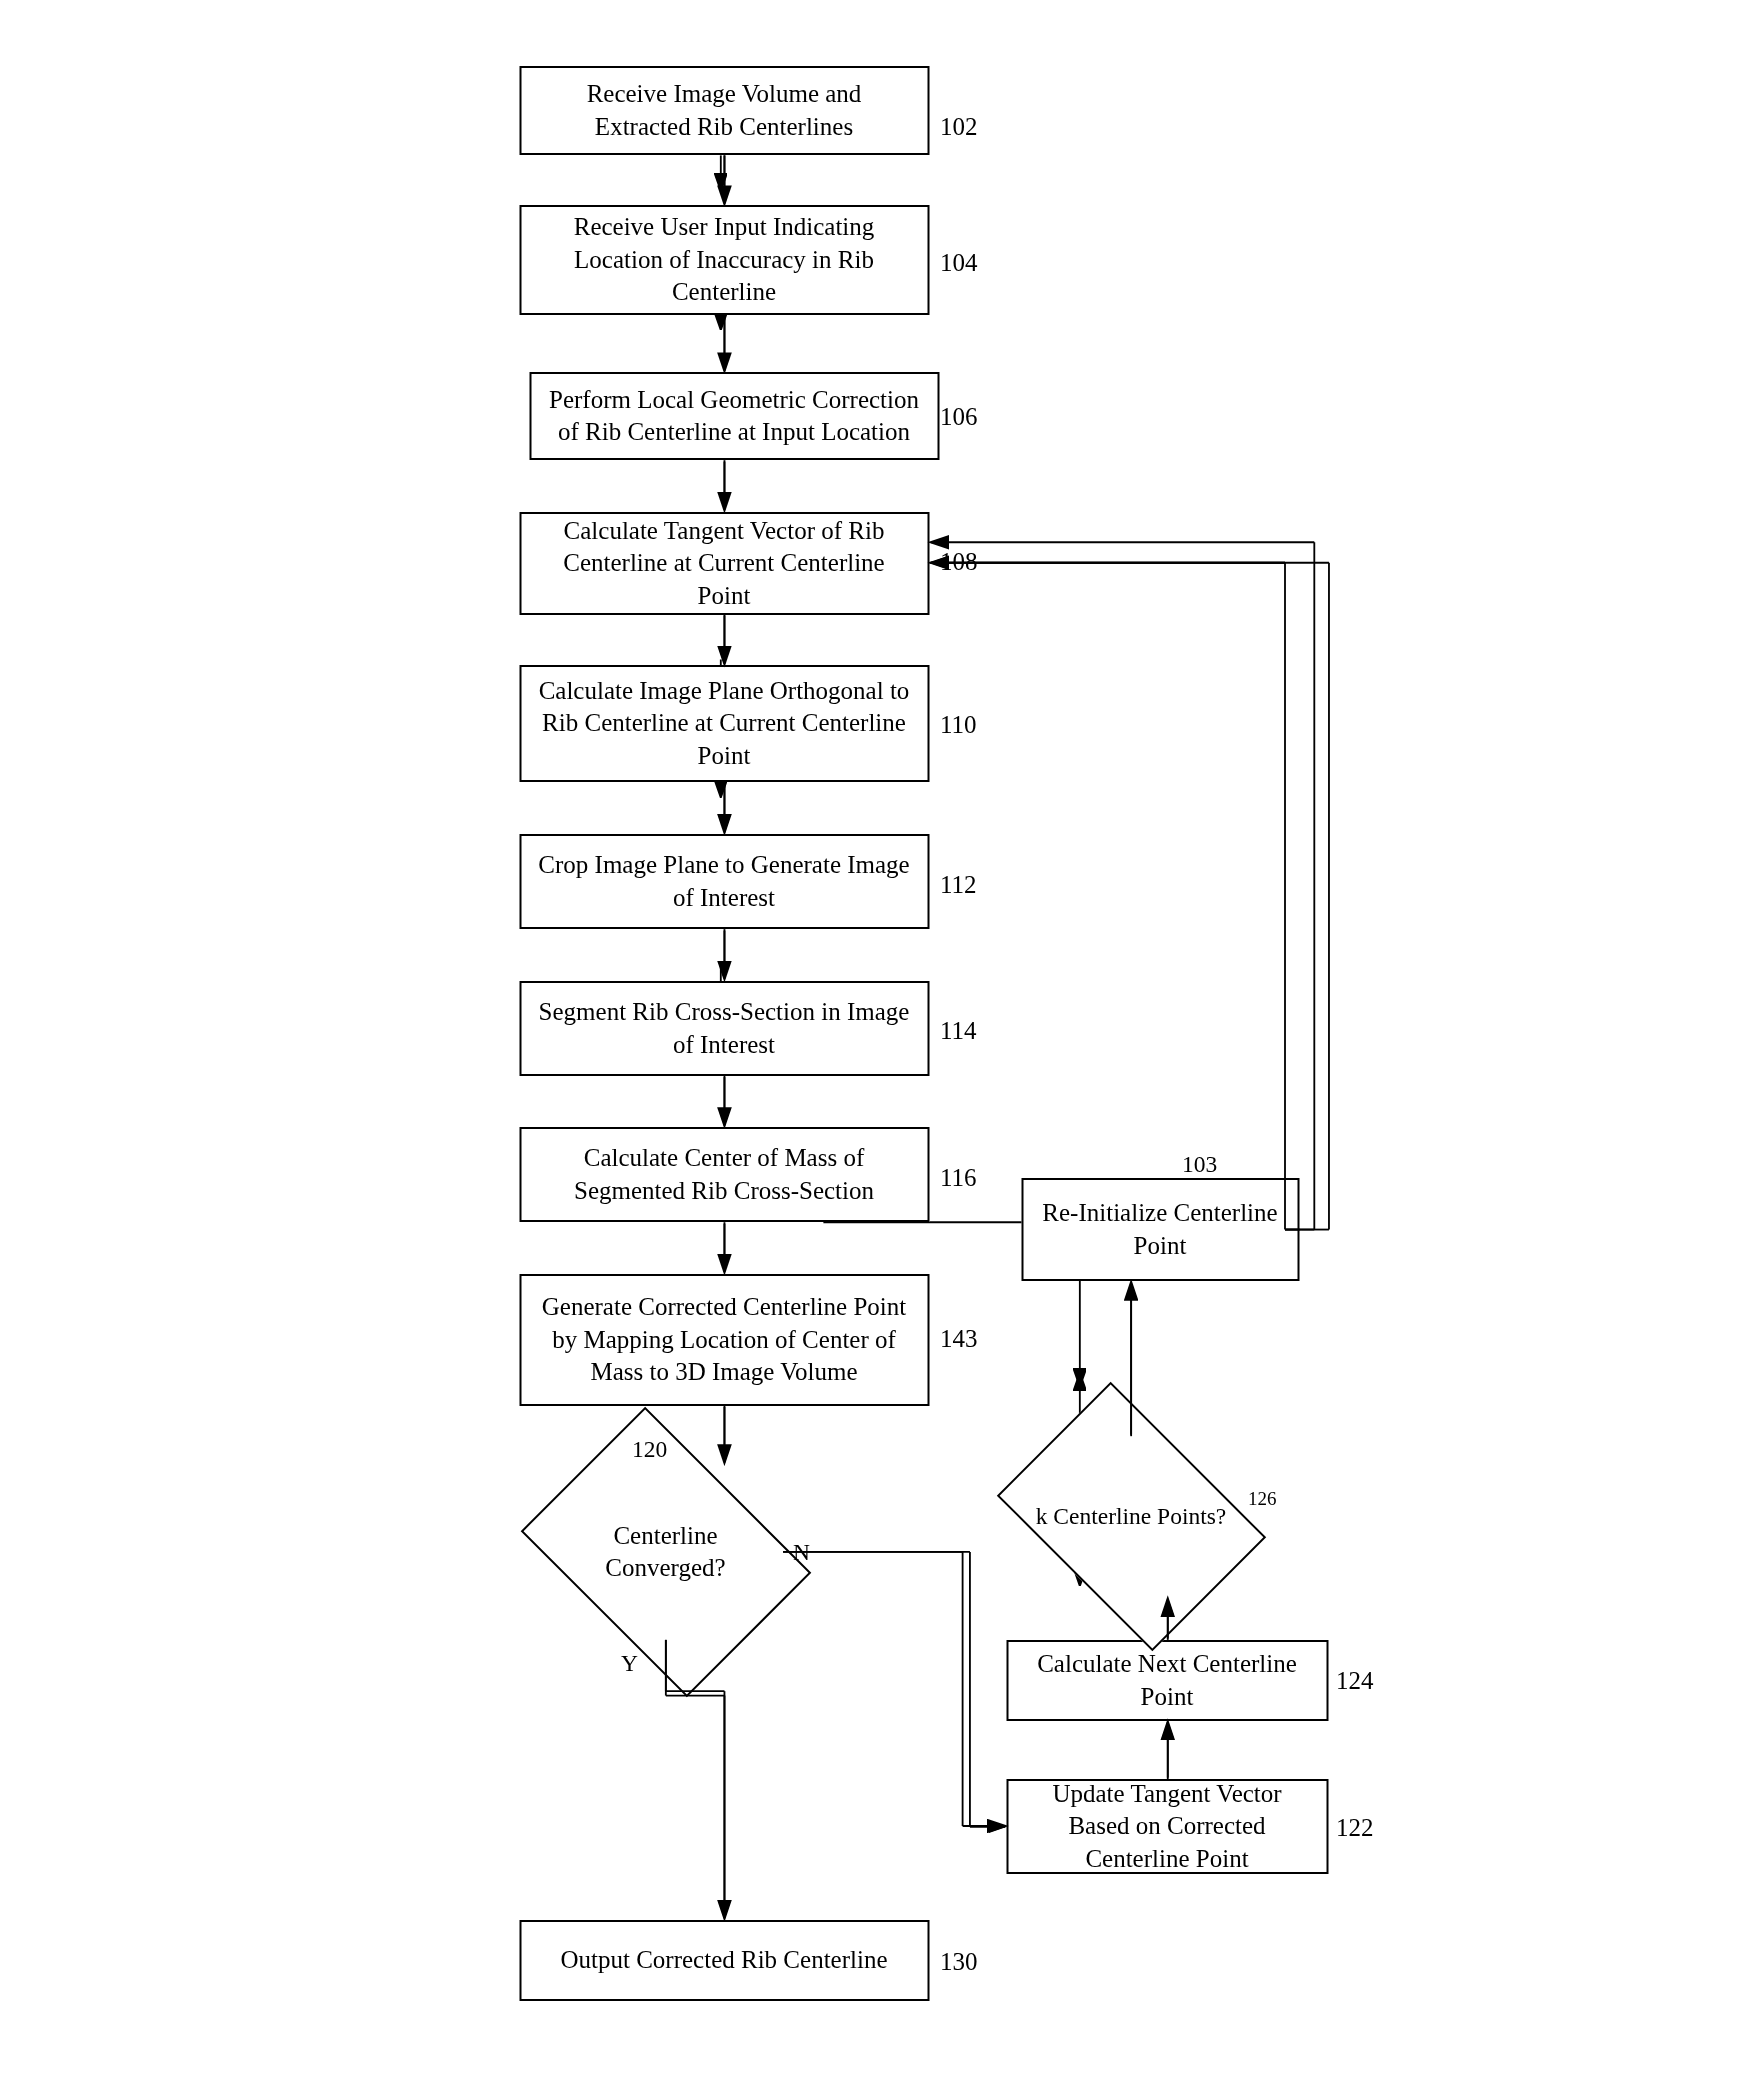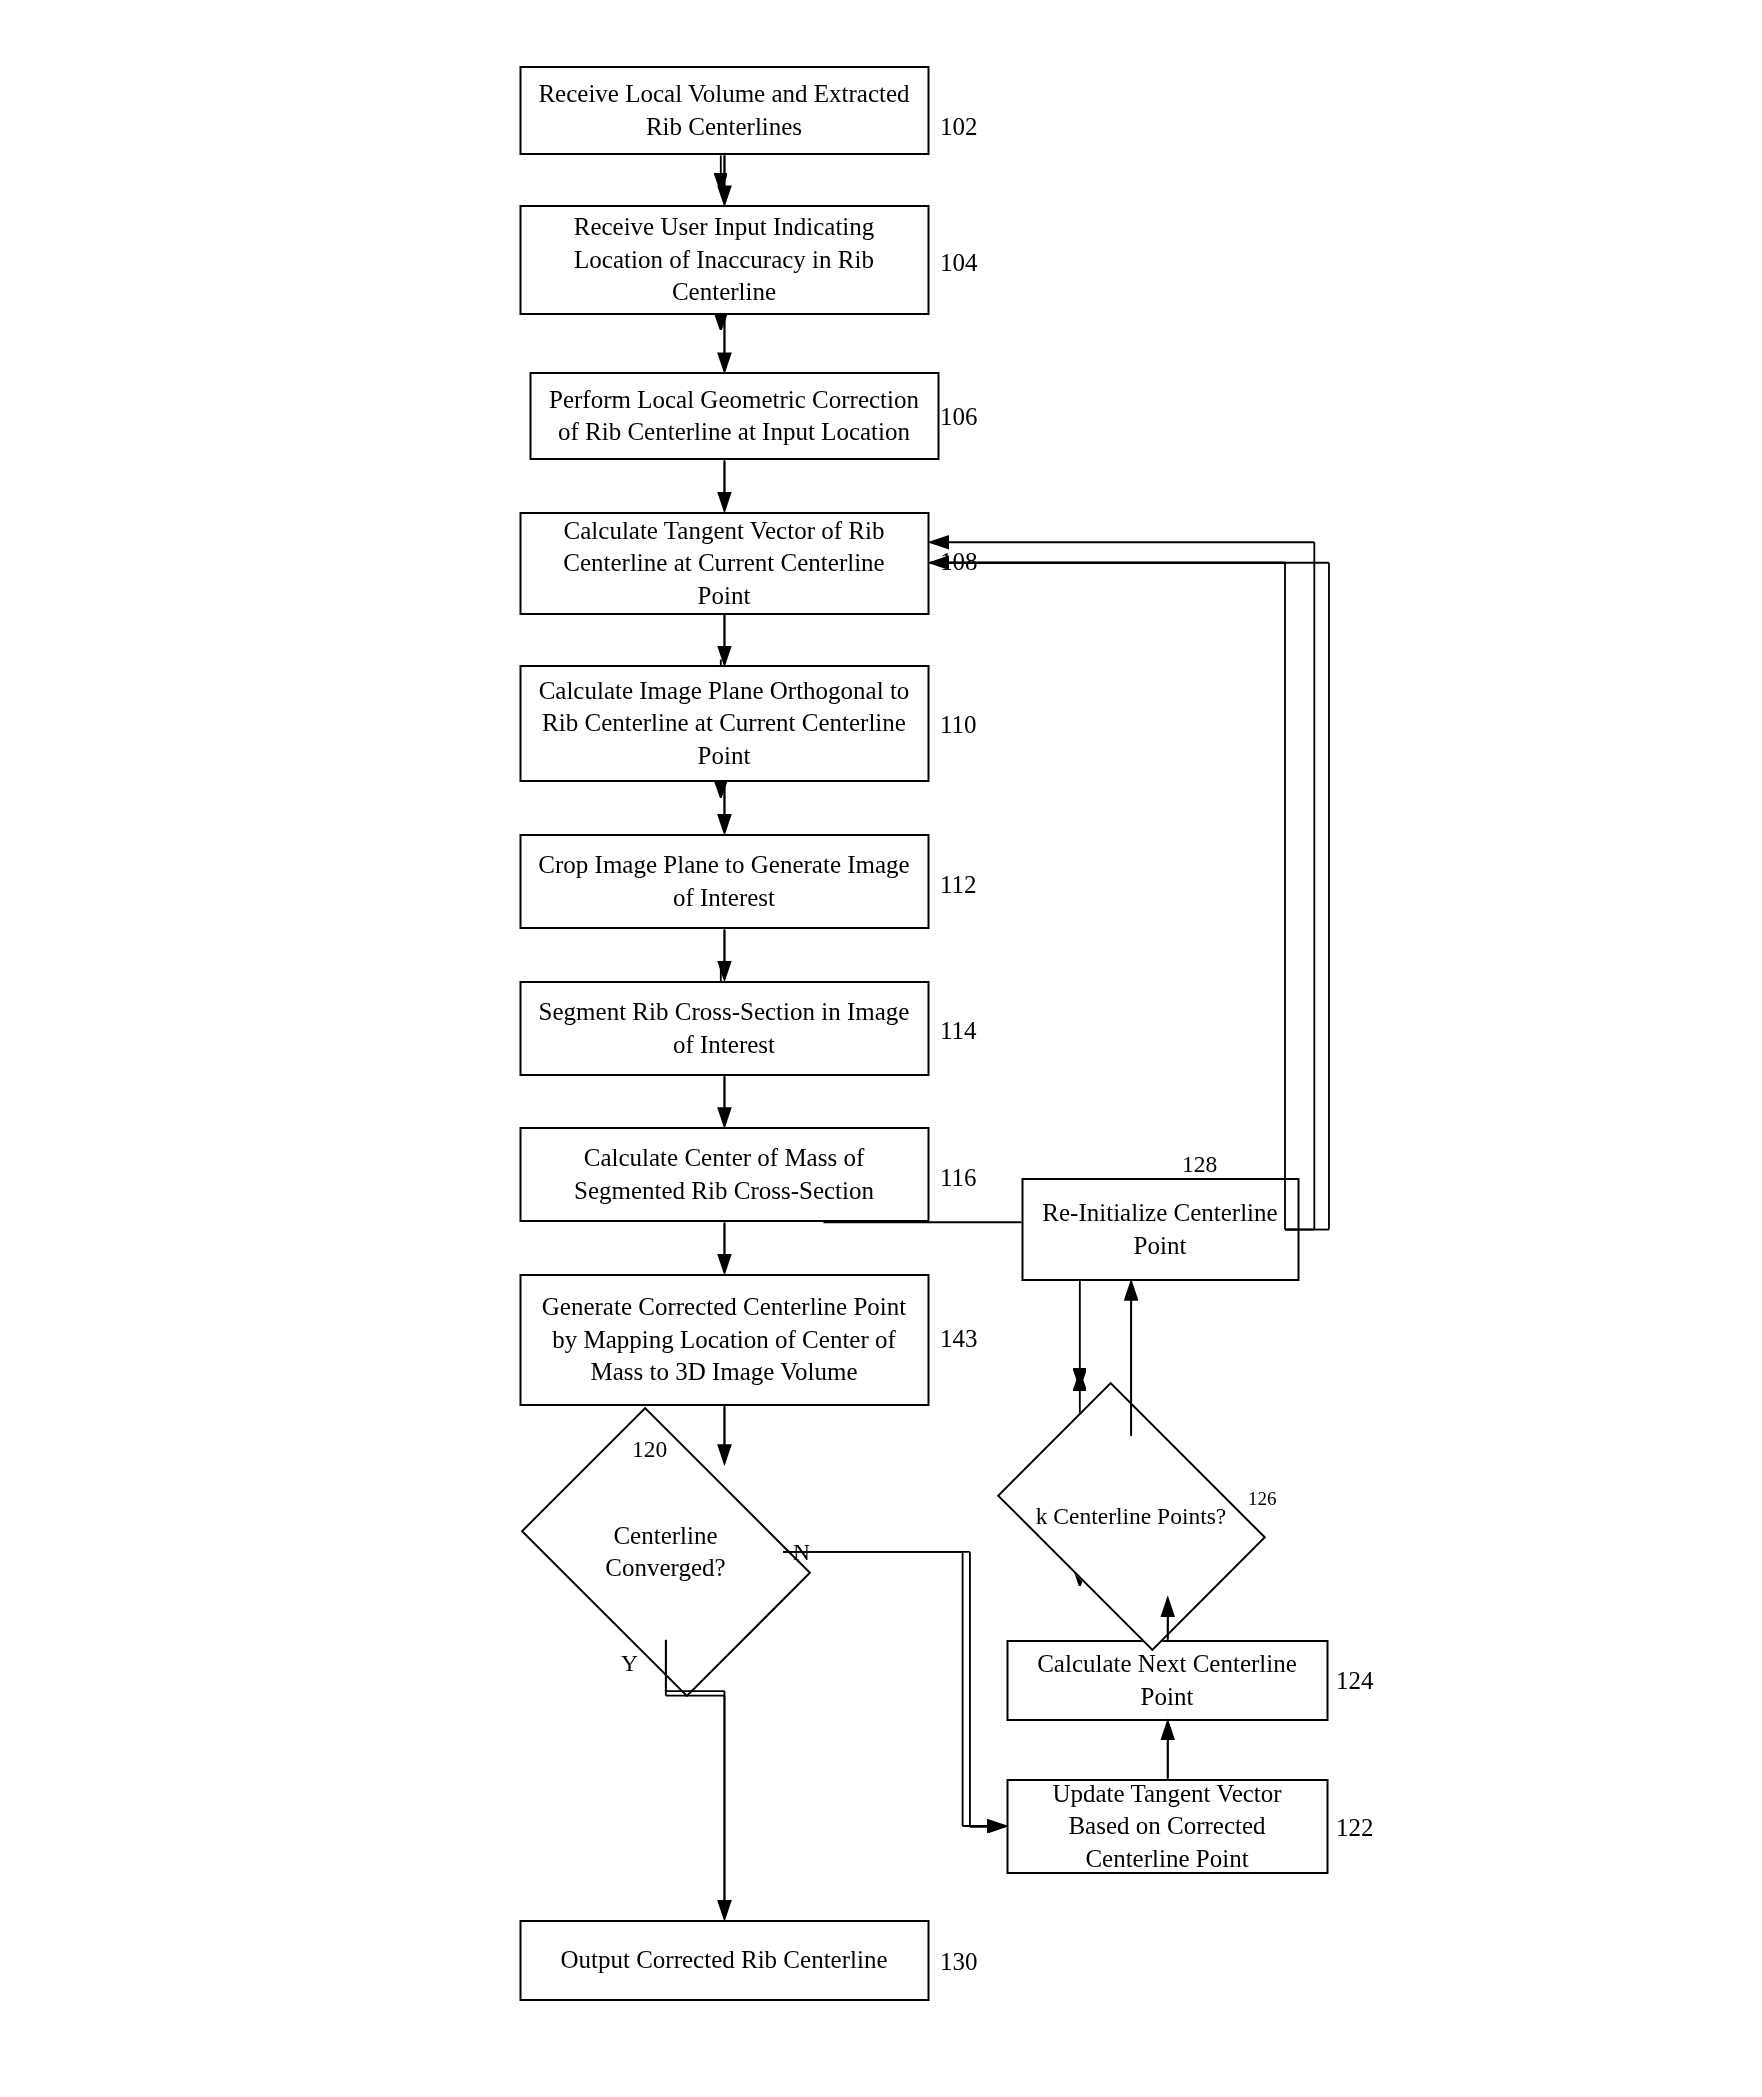--- a/index.html
+++ b/index.html
@@ -131,21 +131,21 @@
 
       <line x1="920" y1="2102" x2="920" y2="2050"></line>
 
       <line x1="920" y1="2100" x2="920" y2="1960"></line>
 
       <line x1="920" y1="2102" x2="920" y2="1816" marker-end="url(#arrowhead)"></line>
 
     </svg>
 
     <div class="box" style="left: 114px; top: 22px; width: 410px; height: 89px;">
-      <span>Receive Local Volume and Extracted
+      <span>Receive Image Volume and Extracted
 Rib Centerlines</span>
     </div>
     <span class="label" style="left: 535px; top: 69px;">102</span>
 
     <div class="box" style="left: 114px; top: 161px; width: 410px; height: 110px;">
       <span>Receive User Input Indicating
 Location of Inaccuracy in Rib
 Centerline</span>
     </div>
     <span class="label" style="left: 535px; top: 205px;">104</span>
@@ -225,21 +225,21 @@
       <div class="diamond-inner"></div>
       <span class="diamond-text" style="font-size: 23.5px;">k Centerline
 Points?</span>
     </div>
     <span class="label" style="left: 843px; top: 1444px; font-size: 19px;">126</span>
 
     <div class="box" style="left: 616px; top: 1134px; width: 278px; height: 103px; align-items: center;">
       <span>Re-Initialize Centerline
 Point</span>
     </div>
-    <span class="label" style="left: 777px; top: 1107px; font-size: 23.5px;">128</span>
+    <span class="label" style="left: 777px; top: 1107px; font-size: 23.5px;">103</span>
 
     <svg style="position:absolute;top:0;left:0;width:953px;height:2015px;overflow:visible;pointer-events:none;" viewBox="0 0 1300 2750" width="953" height="2015">
       <defs>
         <marker id="arr" markerWidth="12" markerHeight="8" refX="10" refY="4" orient="auto">
           <polygon points="0 0, 12 4, 0 8" fill="#000"></polygon>
         </marker>
       </defs>
 
       <line x1="435" y1="152" x2="435" y2="218" stroke="#000" stroke-width="2.5" marker-end="url(#arr)"></line>
 

